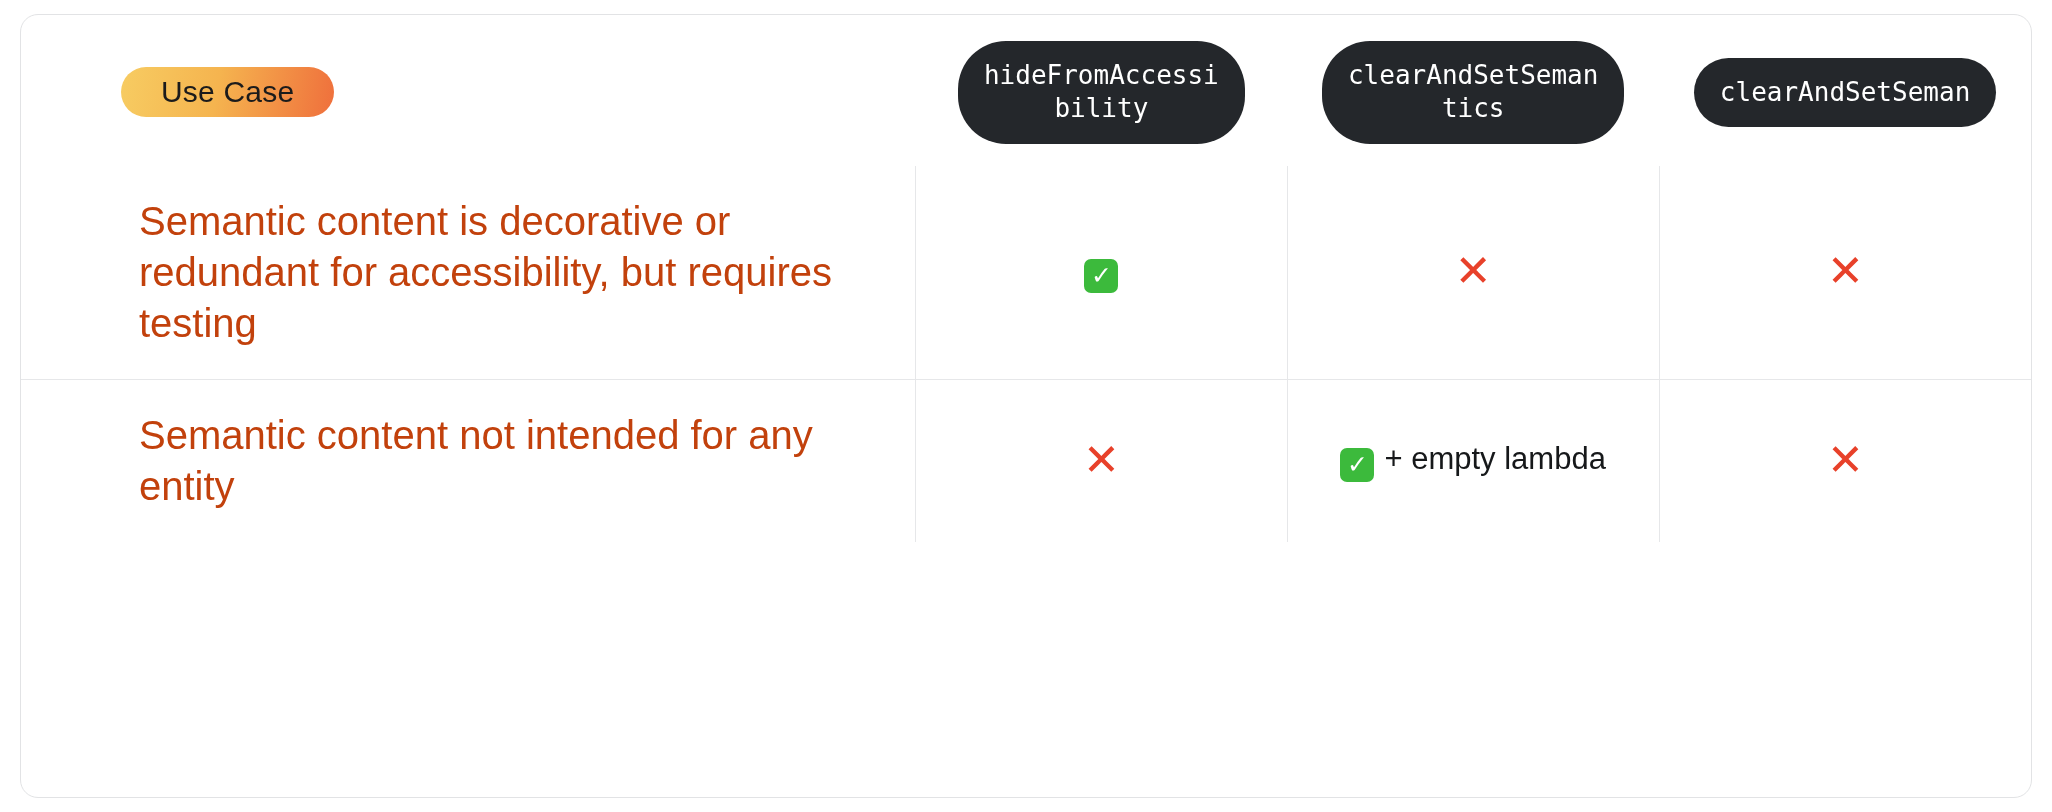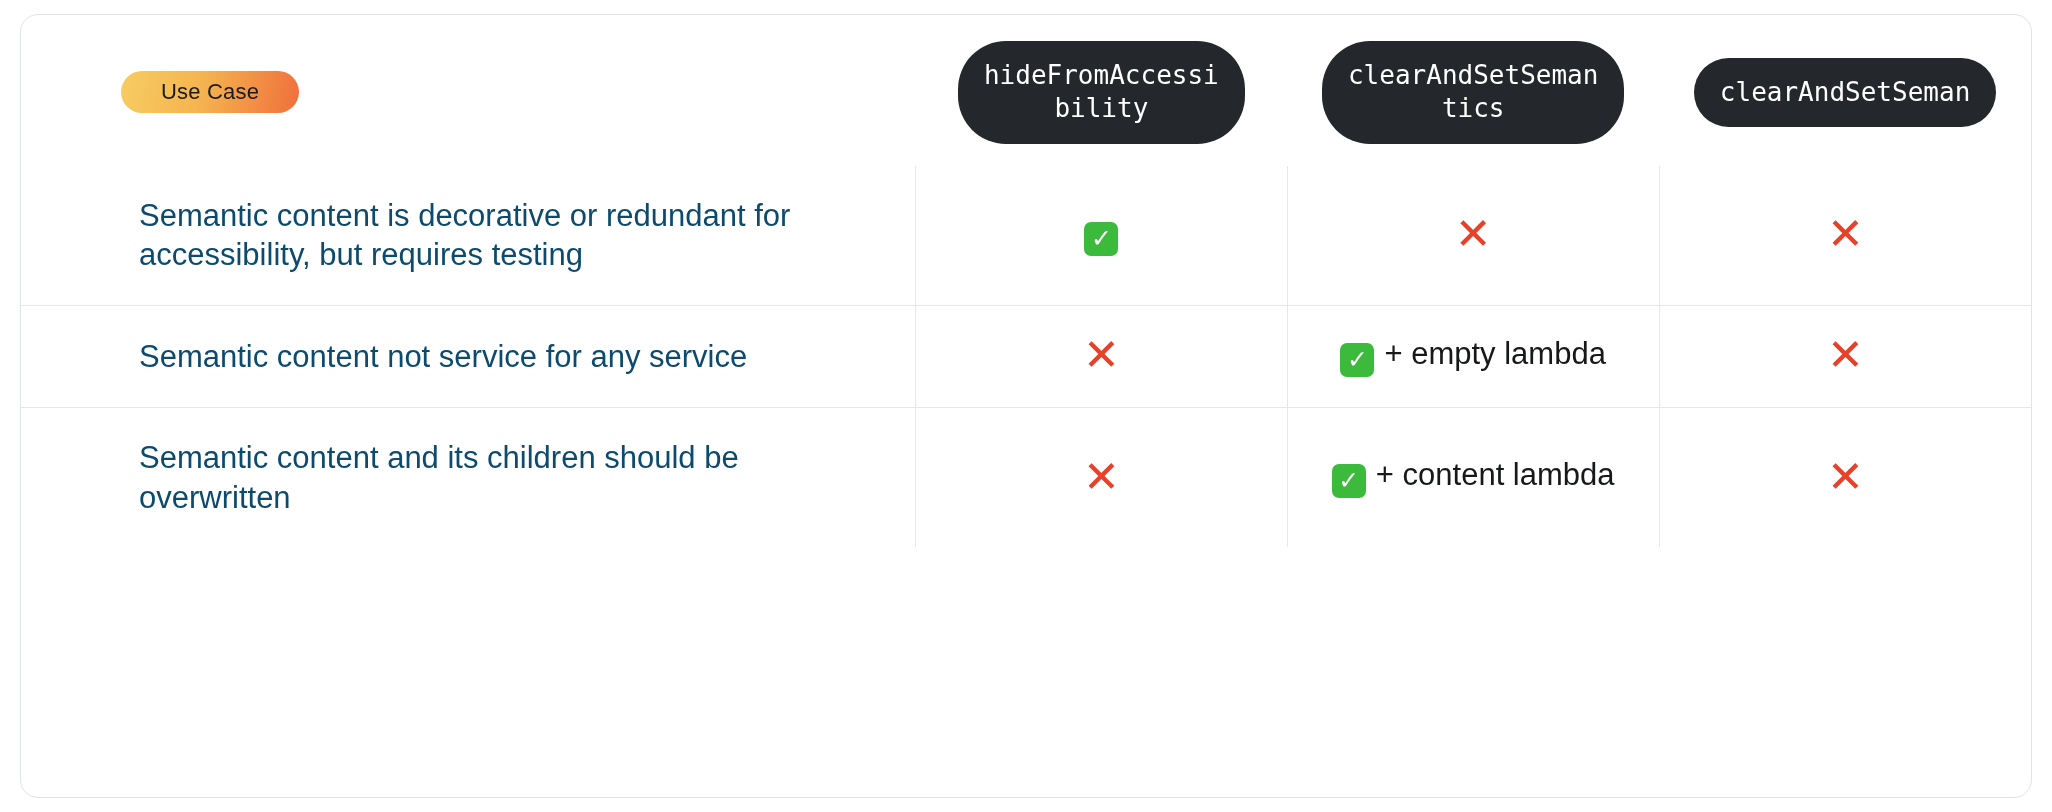--- a/index.html
+++ b/index.html
@@ -43,21 +43,21 @@
   }
   thead th.usecase-head {
     text-align: left;
     padding-left: 100px;
   }
   .pill-usecase {
     display: inline-block;
     background: linear-gradient(90deg, #f5c килограм);
     background: linear-gradient(100deg, #f7cc62 0%, #f5b44f 45%, #ef6f3c 100%);
     color: #1b1b1b;
-    font-size: 22px;
+    font-size: 30px;
     font-weight: 400;
     padding: 8px 40px;
     border-radius: 40px;
     letter-spacing: 0.2px;
   }
   .pill-api {
     display: inline-block;
     background: #24272b;
     color: #ffffff;
     font-family: "DejaVu Sans Mono", "Liberation Mono", monospace;
@@ -73,23 +73,23 @@
   }
 
   tbody td {
     padding: 0;
     vertical-align: middle;
     border-bottom: 1px solid #e6e7e9;
   }
   tbody tr:last-child td { border-bottom: none; }
 
   td.usecase {
-    font-size: 31px;
+    font-size: 40px;
     line-height: 1.28;
-    color: #0c4a6e;
+    color: #c2410c;
     padding: 30px 40px 30px 118px;
     border-right: 1px solid #e6e7e9;
     box-sizing: border-box;
   }
   td.cell {
     text-align: center;
     border-right: 1px solid #e6e7e9;
     padding: 30px 10px;
     font-size: 31px;
     color: #16181a;
@@ -160,38 +160,26 @@
             <span class="mark-yes">✓</span>
           </td>
           <td class="cell">
             <span class="mark-no">✕</span>
           </td>
           <td class="cell last">
             <span class="mark-no">✕</span>
           </td>
         </tr>
         <tr>
-          <td class="usecase">Semantic content not service for any service</td>
+          <td class="usecase">Semantic content not intended for any entity</td>
           <td class="cell">
             <span class="mark-no">✕</span>
           </td>
           <td class="cell">
             <span class="mark-yes">✓</span><span class="suffix">+ empty lambda</span>
-          </td>
-          <td class="cell last">
-            <span class="mark-no">✕</span>
-          </td>
-        </tr>
-        <tr>
-          <td class="usecase">Semantic content and its children should be overwritten</td>
-          <td class="cell">
-            <span class="mark-no">✕</span>
-          </td>
-          <td class="cell">
-            <span class="mark-yes">✓</span><span class="suffix">+ content lambda</span>
           </td>
           <td class="cell last">
             <span class="mark-no">✕</span>
           </td>
         </tr>
       </tbody>
     </table>
   </div>
 </div>
 

